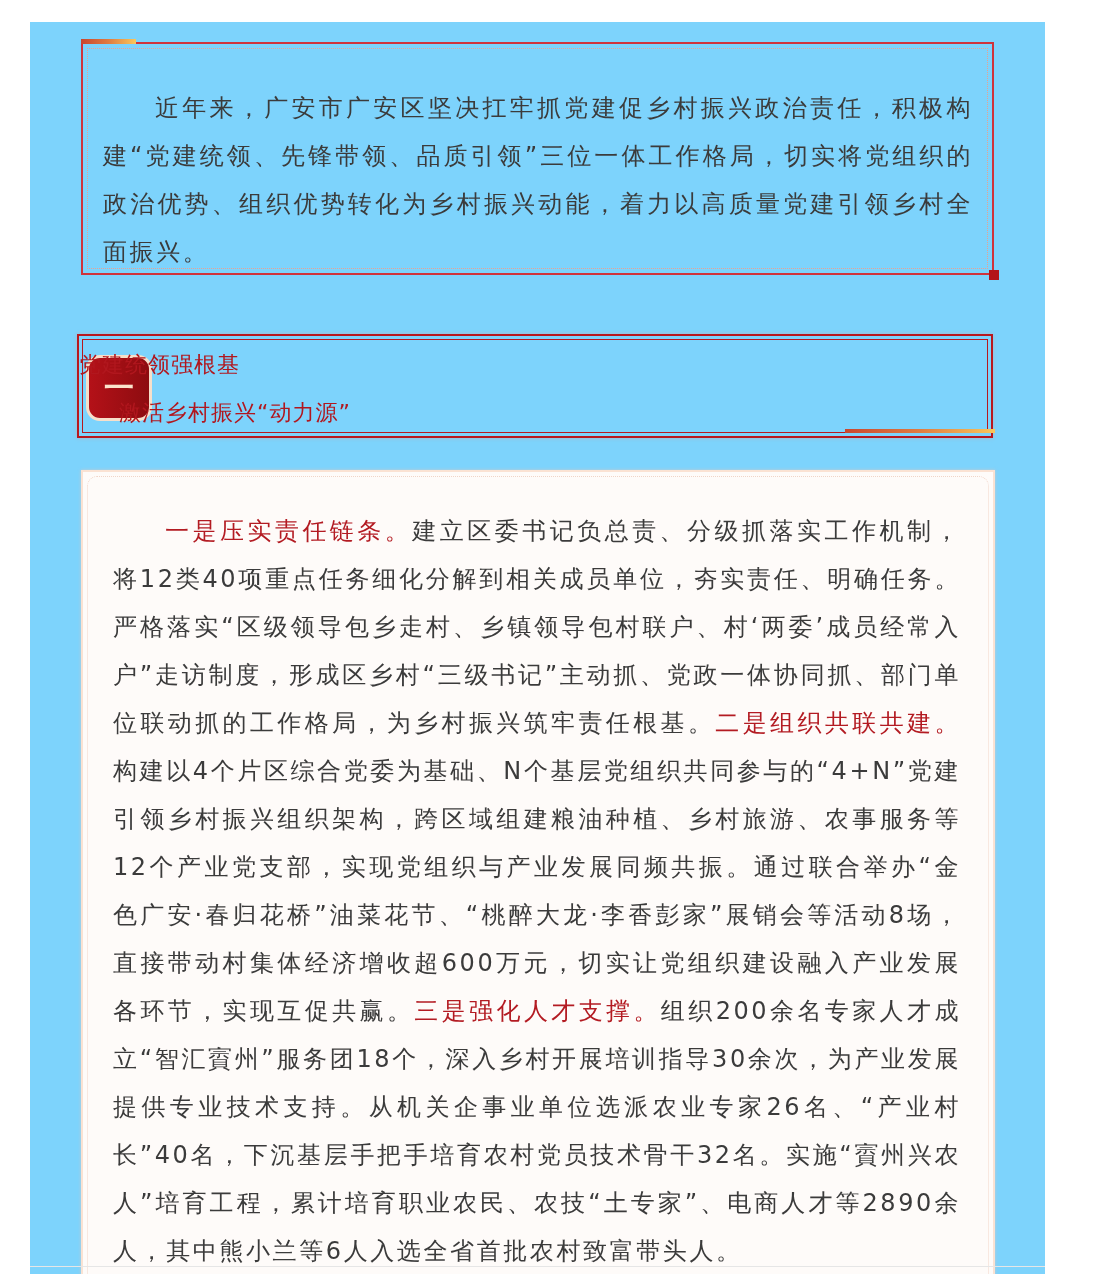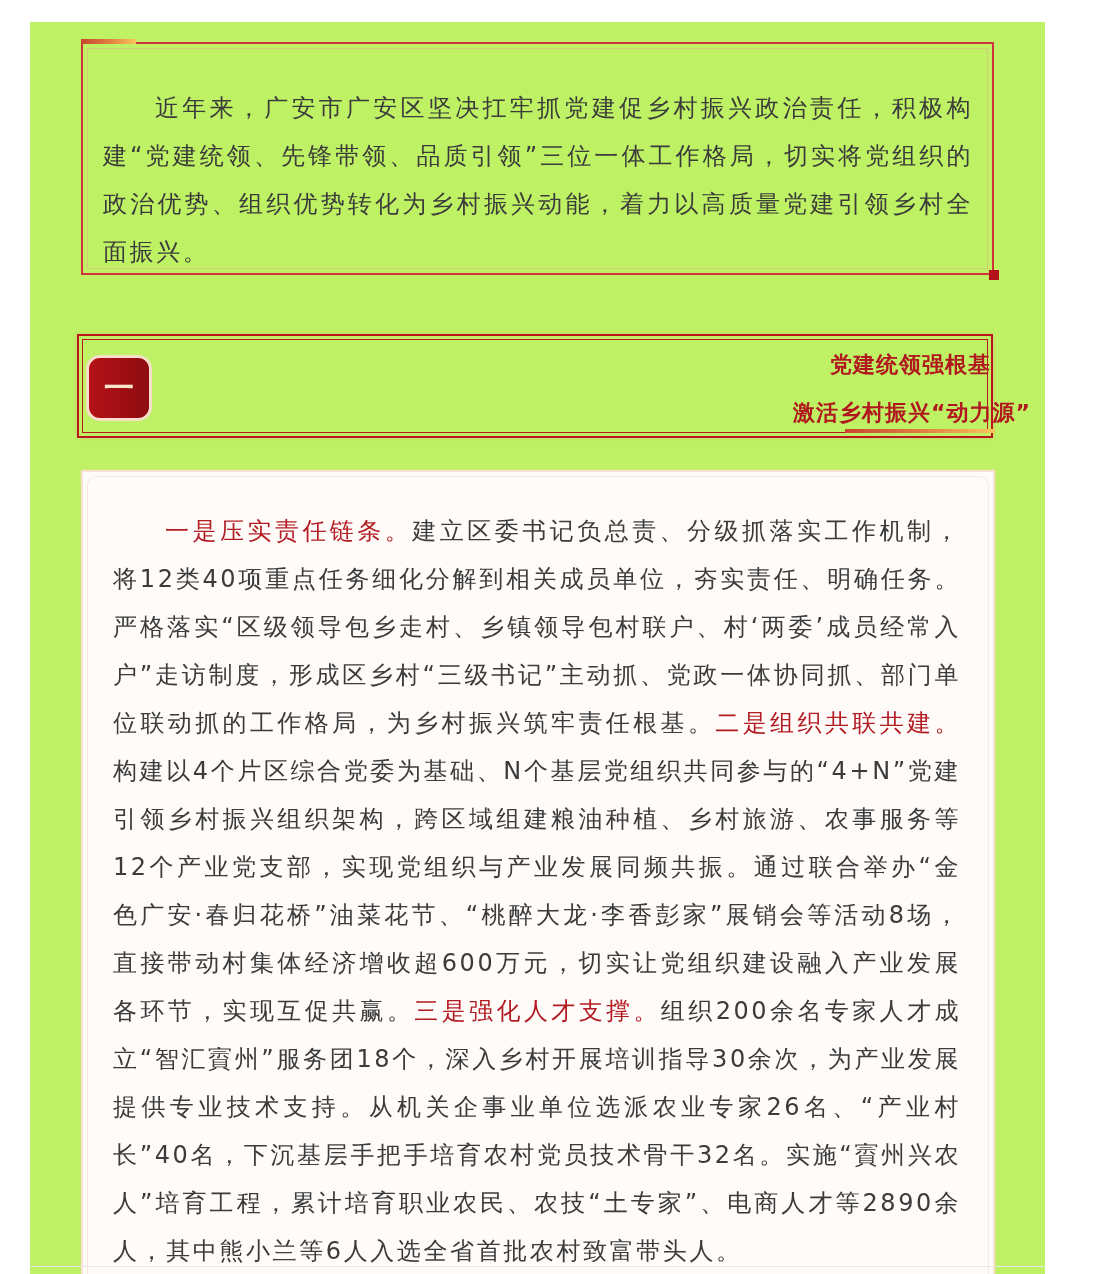--- a/index.html
+++ b/index.html
@@ -13,21 +13,21 @@
       position: relative;
       overflow: hidden;
       font-family: "DejaVu Sans", "Liberation Sans", sans-serif;
     }
     .page {
       position: absolute;
       left: 30px;
       top: 22px;
       width: 1015px;
       height: 1252px;
-      background: #bef264;
+      background: #7dd3fc;
     }
 
     
     .intro-box {
       position: absolute;
       left: 51px;
       top: 20px;
       width: 913px;
       height: 233px;
       border: 2px solid #d0333b;
@@ -116,24 +116,24 @@
       bottom: 3px;
       width: 150px;
       height: 4px;
       background: linear-gradient(90deg, #c9462f 0%, #e07b40 50%, #f9c75c 100%);
     }
     .section-title-1,
     .section-title-2 {
       position: absolute;
       left: 0;
       width: 100%;
-      text-align: right;
+      text-align: left;
       color: #b1171e;
       font-size: 22px;
-      font-weight: bold;
+      font-weight: normal;
       letter-spacing: 1px;
       margin: 0;
     }
     .section-title-1 { top: 14px; }
     .section-title-2 { top: 62px; padding-left: 40px; }
 
     
     .body-card {
       position: absolute;
       left: 51px;

